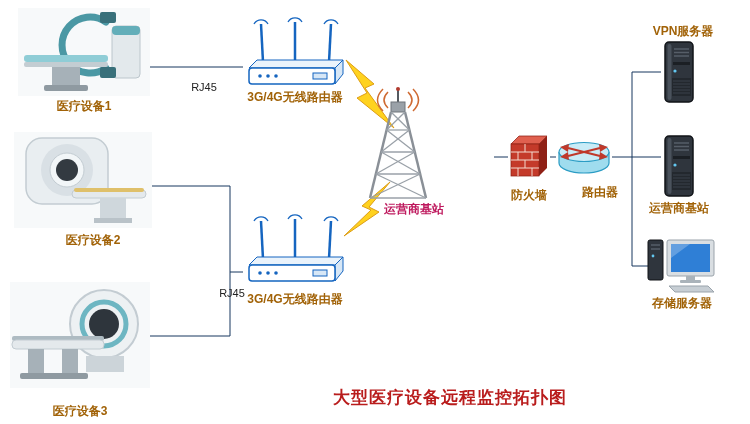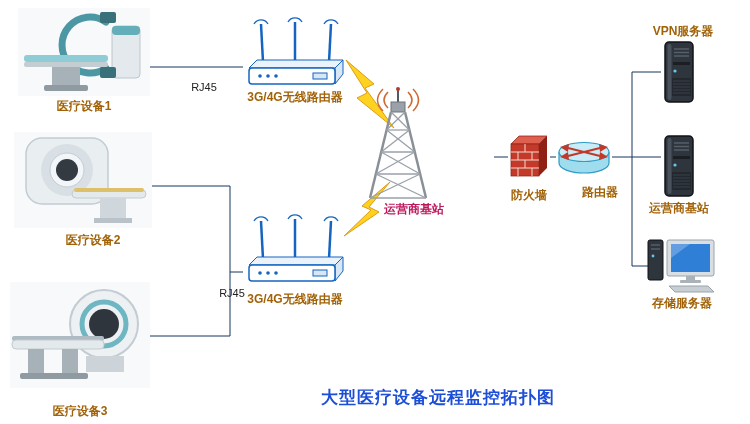--- a/index.html
+++ b/index.html
@@ -11,22 +11,22 @@
   .node { position:absolute; }
   .wires { position:absolute; left:0; top:0; width:750px; height:424px; }
   .wires line { stroke:#17375e; stroke-width:1; }
   .lbl {
     position:absolute; font-size:12px; font-weight:bold; color:#a16207;
     text-align:center; line-height:14px; white-space:nowrap;
   }
   .lbl.small { font-size:11px; font-weight:normal; color:#222;margin-top:30px; }
   .lbl.redbrown { color:#be185d; }
   .title {
-    position:absolute; left:288px; top:386px; width:300px; text-align:center;
-    font-size:17px; font-weight:bold; color:#1d4ed8; letter-spacing:1px;
+    position:absolute; left:300px; top:386px; width:300px; text-align:center;
+    font-size:17px; font-weight:bold; color:#b91c1c; letter-spacing:1px;
   }
 </style>
 </head>
 <body>
 
 <div class="canvas">
 
   <svg class="wires" viewBox="0 0 750 424">
     <line x1="150" y1="67" x2="243" y2="67"></line>
     <line x1="152" y1="186" x2="230" y2="186"></line>

